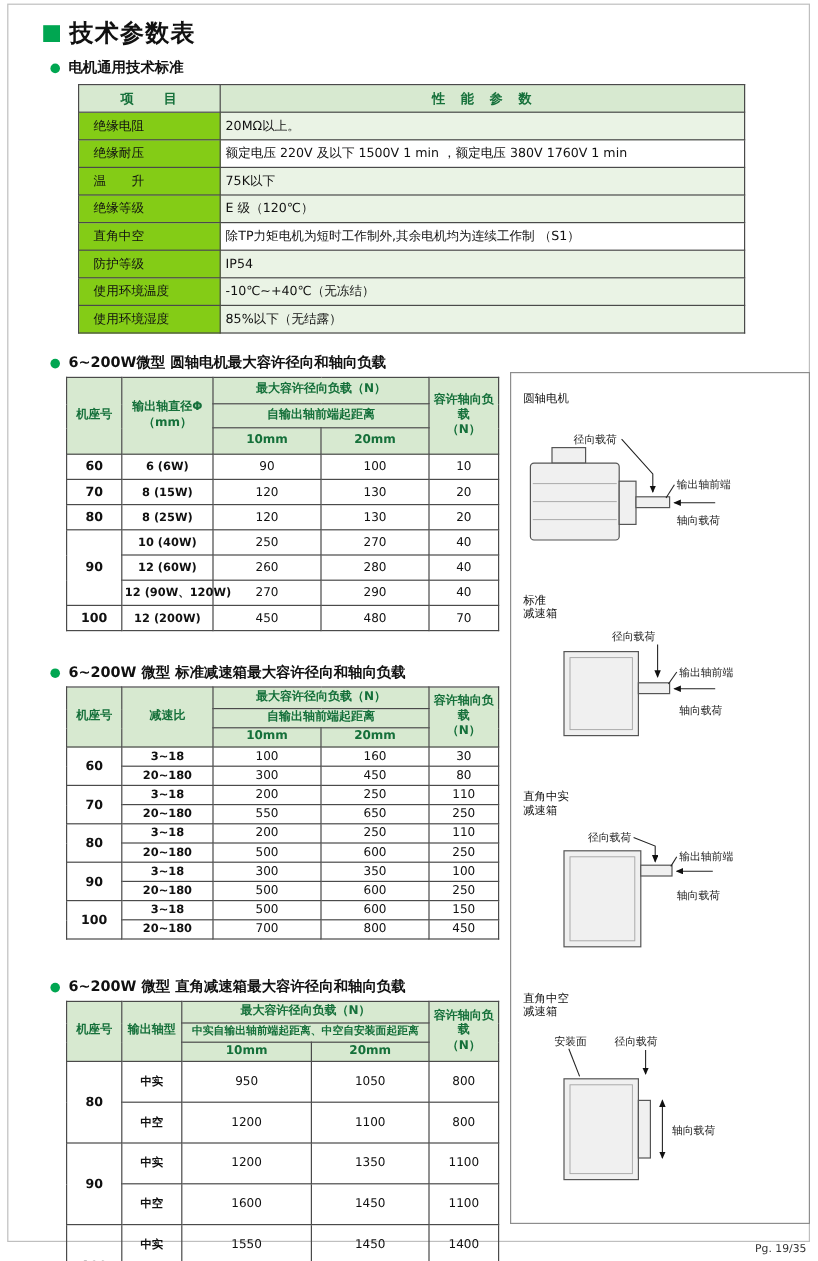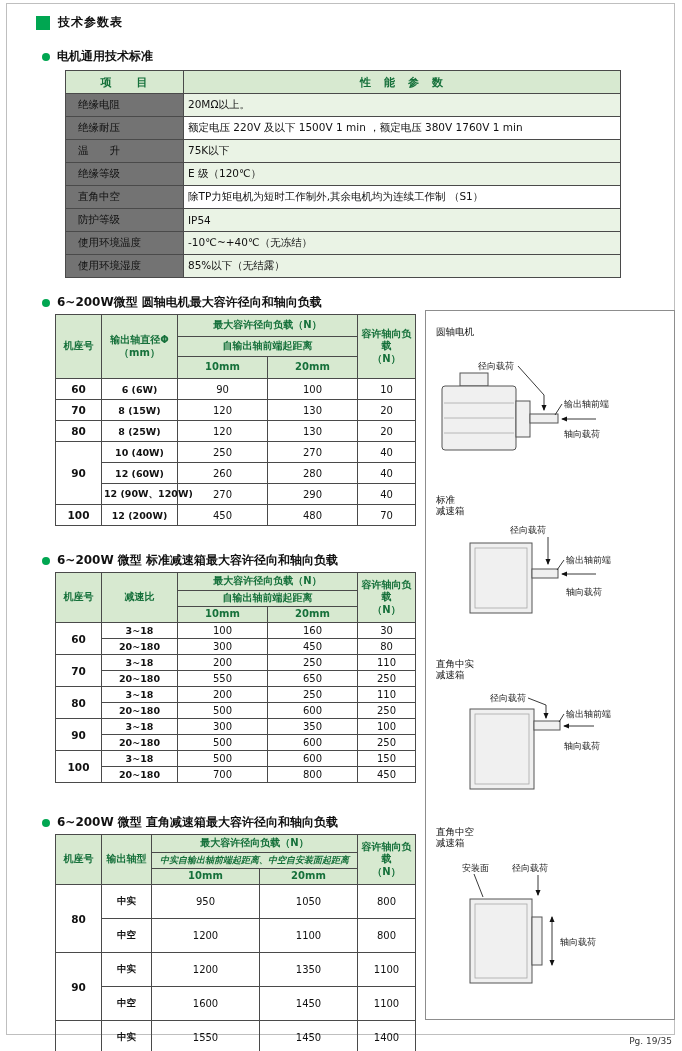--- a/index.html
+++ b/index.html
@@ -9,34 +9,34 @@
     --bd:#4a4a4a;
     --shade:#eaf3e5;
   }
   *{margin:0;padding:0;box-sizing:border-box;}
   body{background:#fff;font-family:"DejaVu Sans","Liberation Sans",sans-serif;color:#111;}
   .page{position:relative;width:682px;height:1051px;background:#fff;overflow:hidden;}
   .frame{position:absolute;left:6px;top:3px;width:669px;height:1032px;border:1px solid #bfbfbf;}
 
   .title-row{position:absolute;left:36px;top:14px;display:flex;align-items:center;gap:8px;}
   .title-square{width:14px;height:14px;background:var(--accent);}
-  .title-text{font-size:12px;font-weight:bold;letter-spacing:1px;}
+  .title-text{font-size:20px;font-weight:bold;letter-spacing:1px;}
 
   .sec-heading{position:absolute;display:flex;align-items:center;gap:7px;font-size:12px;font-weight:bold;}
   .bullet{width:8px;height:8px;border-radius:50%;background:var(--accent);flex:0 0 auto;}
 
   table{border-collapse:collapse;table-layout:fixed;}
   th,td{border:1px solid var(--bd);}
   th{background:var(--hdr-bg);color:var(--hdr-tx);font-weight:bold;text-align:center;white-space:pre-line;}
 
   
   .spec-table{position:absolute;left:65px;top:70px;width:556px;font-size:10.5px;}
   .spec-table th{height:23px;font-size:11px;letter-spacing:1px;}
   .spec-table td{height:23px;}
-  .spec-table td.label{text-align:left;padding-left:12px;background:#737373;}
+  .spec-table td.label{text-align:left;padding-left:12px;background:#84cc16;}
   .spec-table td.value{text-align:left;padding:0 4px;}
   .spec-table td.value.shaded{background:var(--shade);}
 
   
   .load-table{position:absolute;font-size:10px;}
   .load-table th{font-size:10px;padding:1px 2px;line-height:1.25;}
   .load-table td{text-align:center;padding:1px 2px;}
   .load-table td.frame-cell{font-weight:bold;font-size:10.5px;}
   .load-table td.c2-cell{font-weight:bold;font-size:9.5px;white-space:nowrap;}
 
@@ -47,21 +47,21 @@
   #t2 tbody td{height:21px;}
 
   #t3{left:55px;top:572px;width:360px;}
   #t3 thead tr:nth-child(1) th{height:18px;}
   #t3 thead tr:nth-child(2) th{height:16px;}
   #t3 thead tr:nth-child(3) th{height:16px;}
   #t3 tbody td{height:16px;}
 
   #t4{left:55px;top:834px;width:360px;}
   #t4 thead tr:nth-child(1) th{height:18px;}
-  #t4 thead tr:nth-child(2) th{height:16px;font-size:9px;font-style:italic;}
+  #t4 thead tr:nth-child(2) th{height:16px;font-size:9px;}
   #t4 thead tr:nth-child(3) th{height:16px;}
   #t4 tbody td{height:34px;}
 
   
   .diagram-panel{position:absolute;left:425px;top:310px;width:250px;height:710px;border:1px solid #8d8d8d;background:#fff;}
   .diagram-panel svg{display:block;}
   .dg-text{font-size:9px;fill:#222;}
   .dg-title{font-size:9.5px;fill:#111;}
   .dg-body{fill:#f0f0f0;stroke:#555;stroke-width:1;}
   .dg-inner{fill:none;stroke:#a8a8a8;stroke-width:0.8;}

